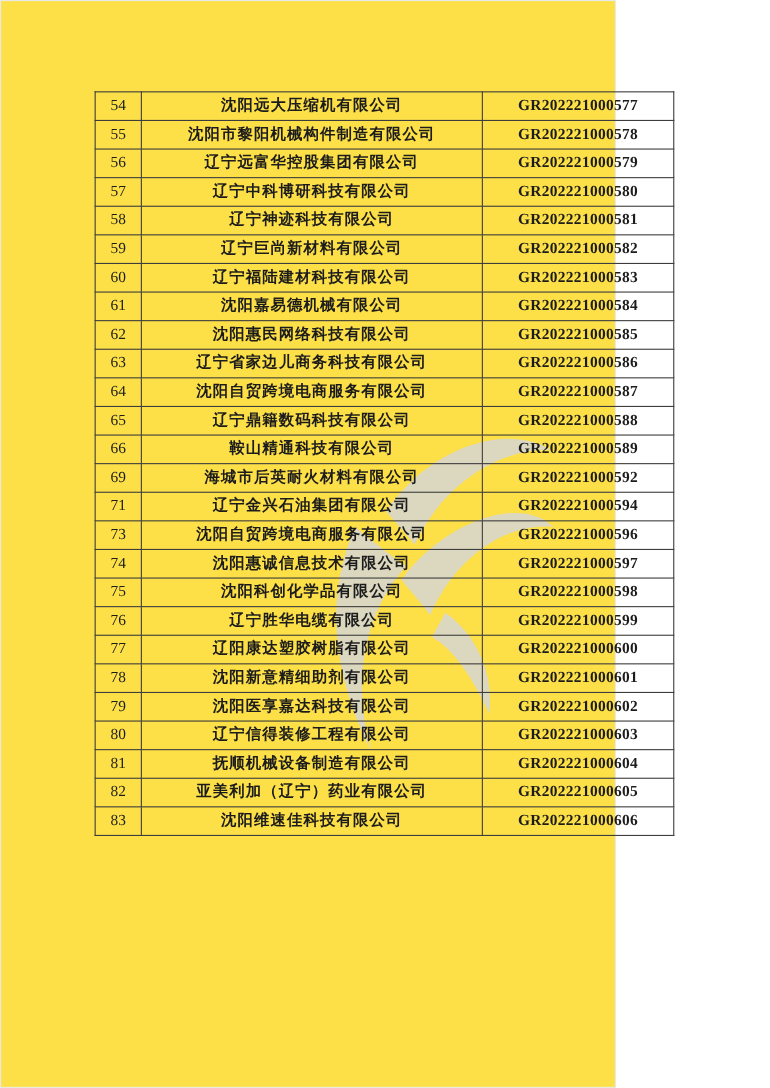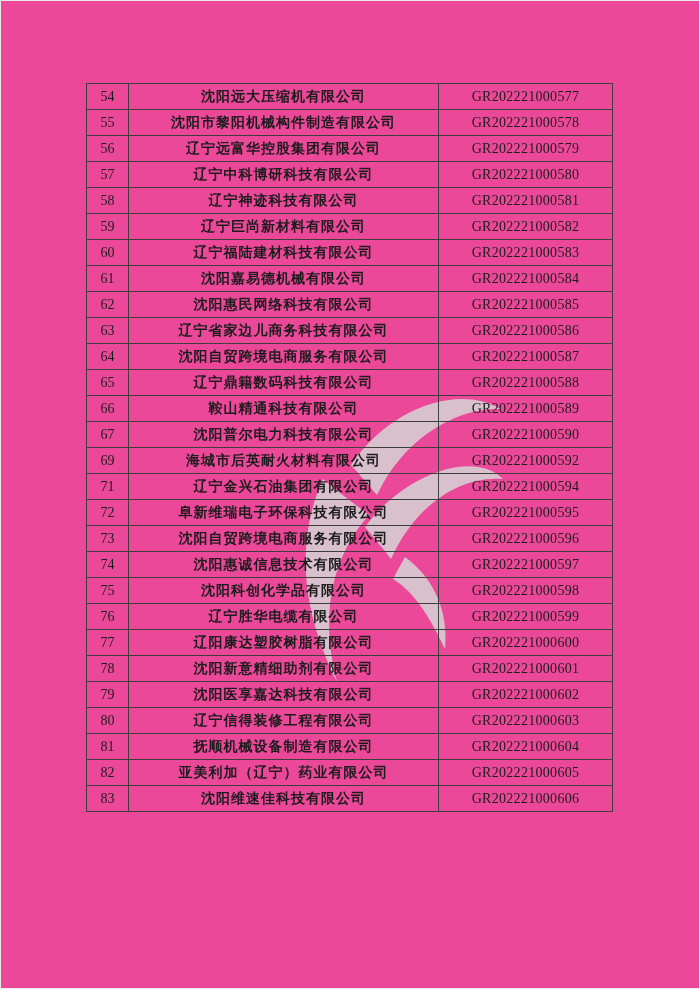--- a/index.html
+++ b/index.html
@@ -8,23 +8,23 @@
     width: 700px;
     height: 989px;
     font-family: "Liberation Serif", "DejaVu Serif", serif;
     color: #1c1c1c;
     position: relative;
     overflow: hidden;
   }
   .sheet {
     position: absolute;
     left: 0; top: 0;
-    width: 700px;
+    width: 560px;
     height: 989px;
-    background: #ec4899;
+    background: #fde047;
     border: 1px solid #e9e9e9;
   }
   .watermark {
     position: absolute;
     left: 292px;
     top: 386px;
     width: 210px;
     height: 300px;
     z-index: 0;
     pointer-events: none;
@@ -45,21 +45,21 @@
     text-align: center;
     vertical-align: middle;
     font-size: 14px;
     line-height: 1;
     background: transparent;
     overflow: hidden;
     white-space: nowrap;
   }
   td.cell-no   { font-size: 14px; }
   td.cell-name { letter-spacing: 1px; font-size: 14px; font-weight: bold; }
-  td.cell-code { font-size: 14px; letter-spacing: 0.3px; }
+  td.cell-code { font-size: 14px; letter-spacing: 0.3px; font-weight: bold; }
 </style>
 </head>
 <body>
 
 <div class="sheet">
 
   <svg class="watermark" viewBox="0 0 210 300" xmlns="http://www.w3.org/2000/svg">
     <g id="wm-group">
 
       <path d="M 58,78 C 95,22 165,-4 208,22 C 163,20 110,52 84,108 C 74,96 66,87 58,78 Z" fill="#d6d6d6" opacity="0.85"></path>
@@ -138,40 +138,30 @@
           <td class="cell-no">65</td>
           <td class="cell-name">辽宁鼎籍数码科技有限公司</td>
           <td class="cell-code">GR202221000588</td>
         </tr>
         <tr>
           <td class="cell-no">66</td>
           <td class="cell-name">鞍山精通科技有限公司</td>
           <td class="cell-code">GR202221000589</td>
         </tr>
         <tr>
-          <td class="cell-no">67</td>
-          <td class="cell-name">沈阳普尔电力科技有限公司</td>
-          <td class="cell-code">GR202221000590</td>
-        </tr>
-        <tr>
           <td class="cell-no">69</td>
           <td class="cell-name">海城市后英耐火材料有限公司</td>
           <td class="cell-code">GR202221000592</td>
         </tr>
         <tr>
           <td class="cell-no">71</td>
           <td class="cell-name">辽宁金兴石油集团有限公司</td>
           <td class="cell-code">GR202221000594</td>
         </tr>
         <tr>
-          <td class="cell-no">72</td>
-          <td class="cell-name">阜新维瑞电子环保科技有限公司</td>
-          <td class="cell-code">GR202221000595</td>
-        </tr>
-        <tr>
           <td class="cell-no">73</td>
           <td class="cell-name">沈阳自贸跨境电商服务有限公司</td>
           <td class="cell-code">GR202221000596</td>
         </tr>
         <tr>
           <td class="cell-no">74</td>
           <td class="cell-name">沈阳惠诚信息技术有限公司</td>
           <td class="cell-code">GR202221000597</td>
         </tr>
         <tr>

